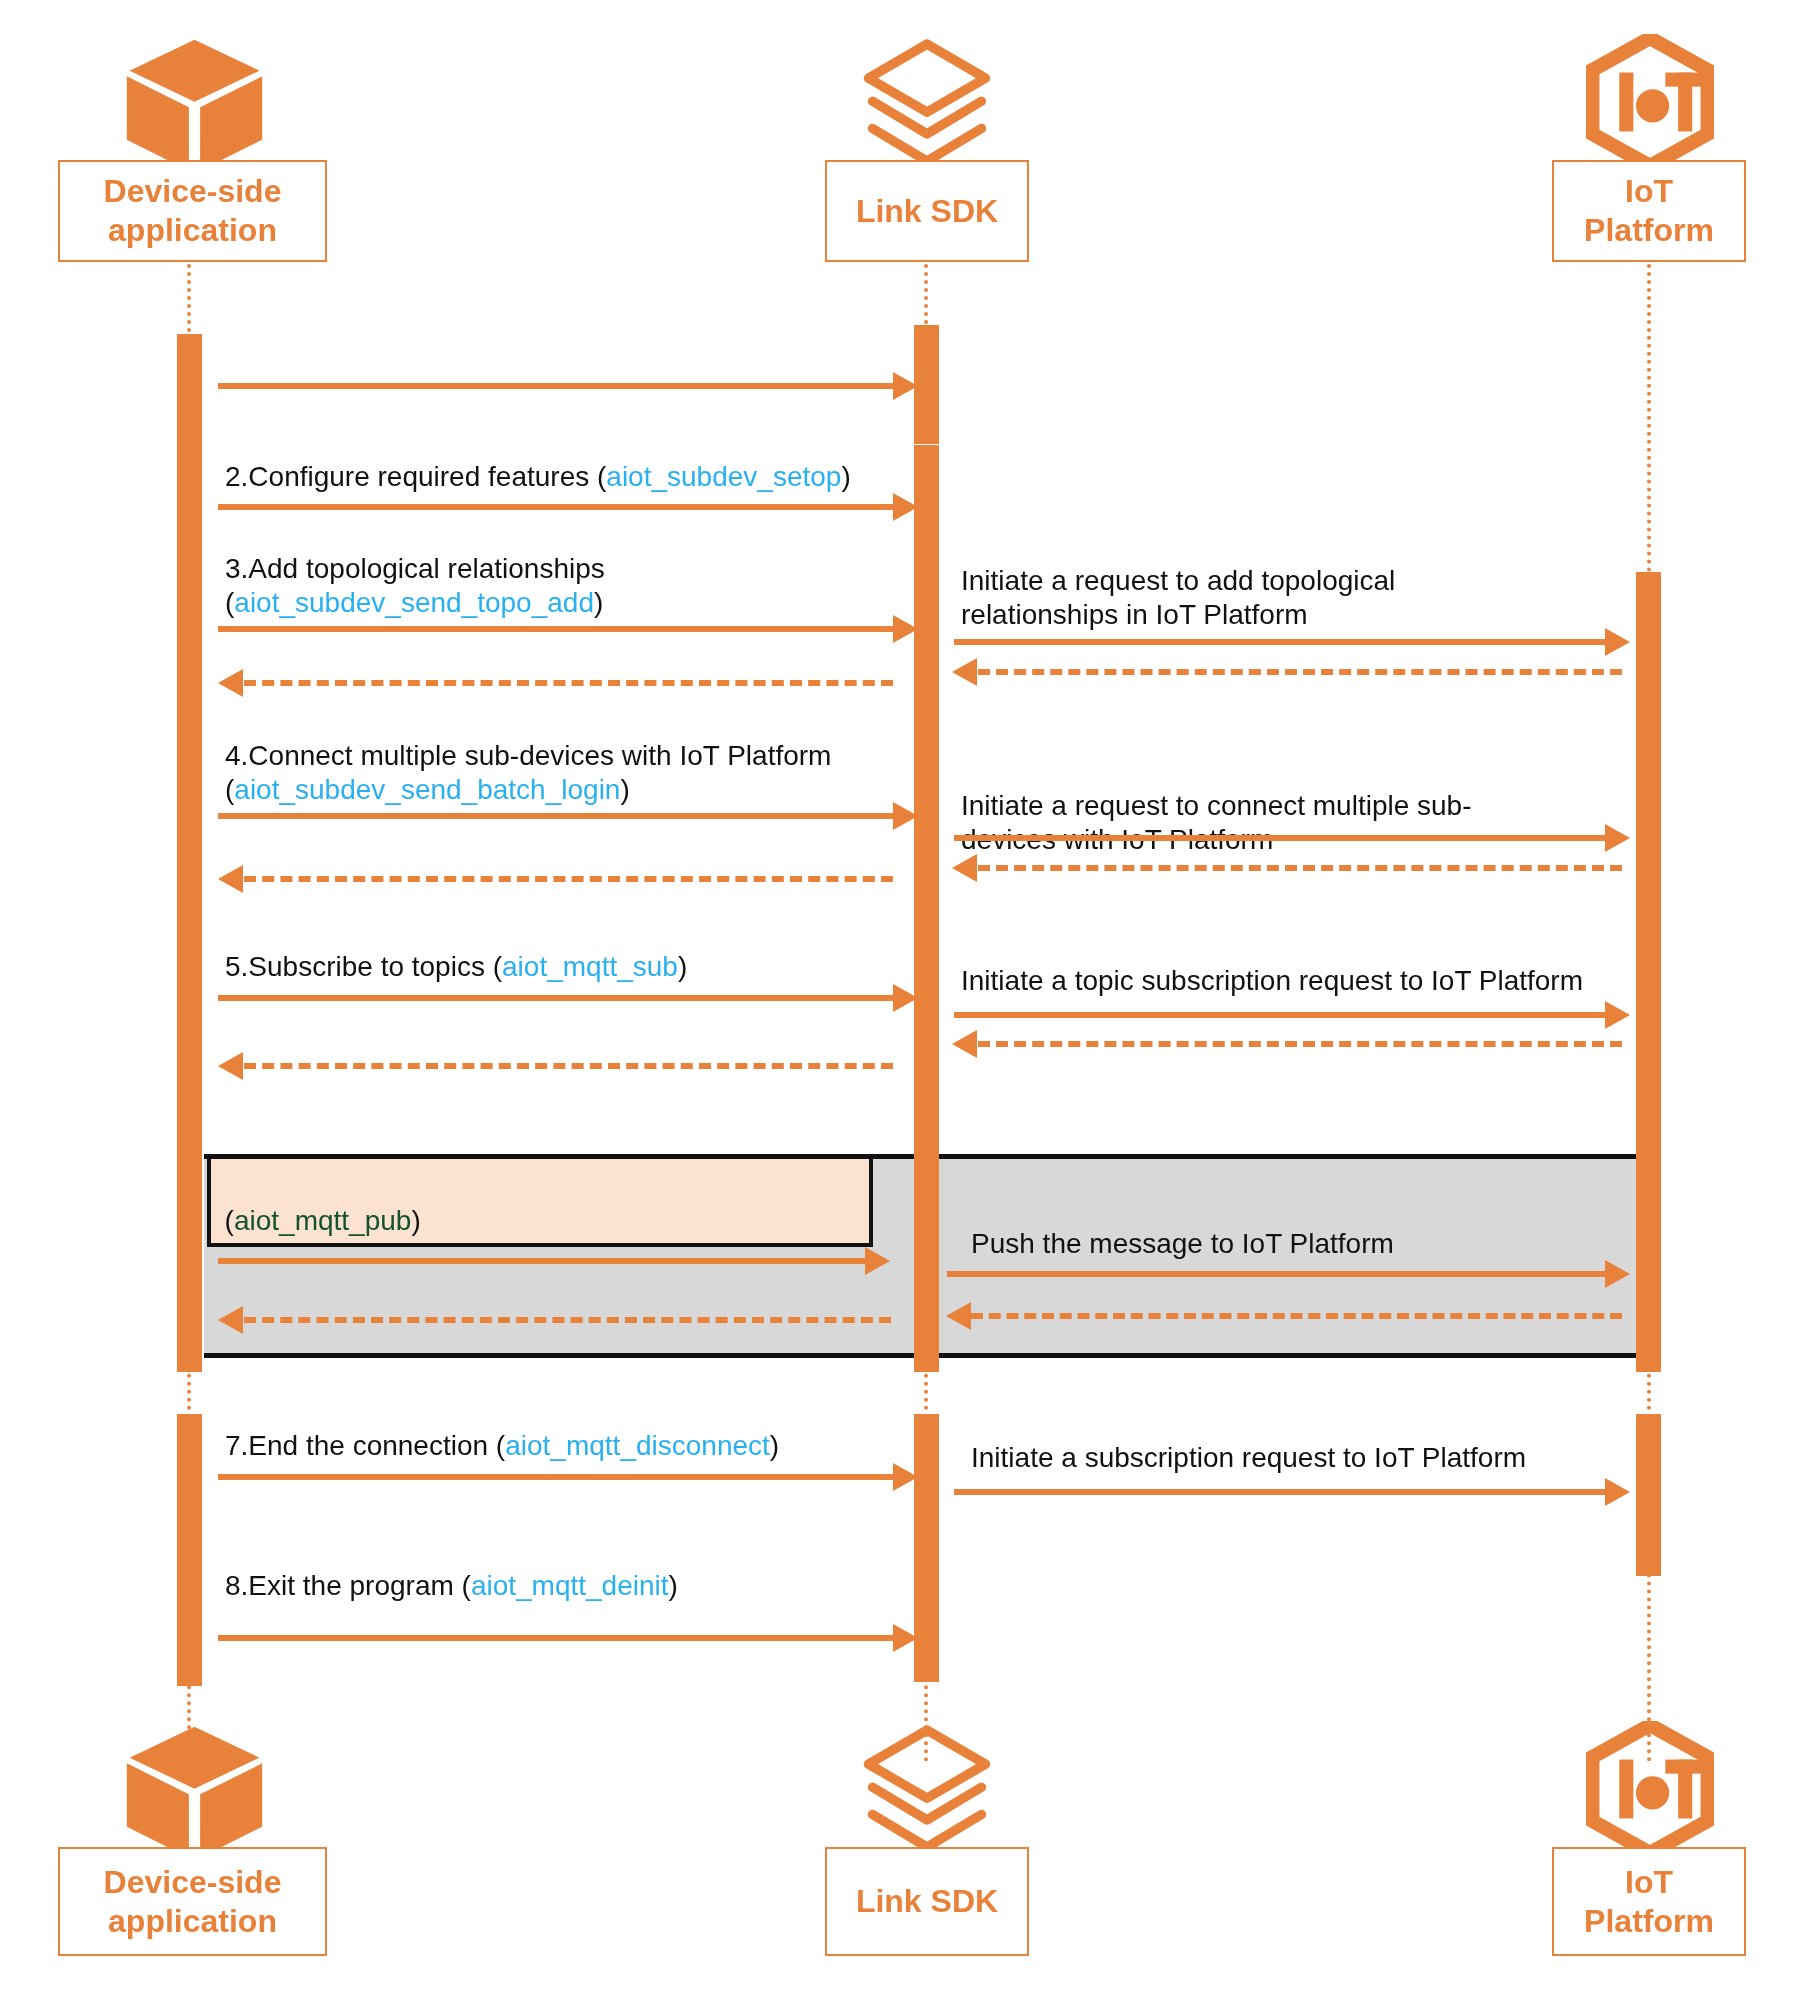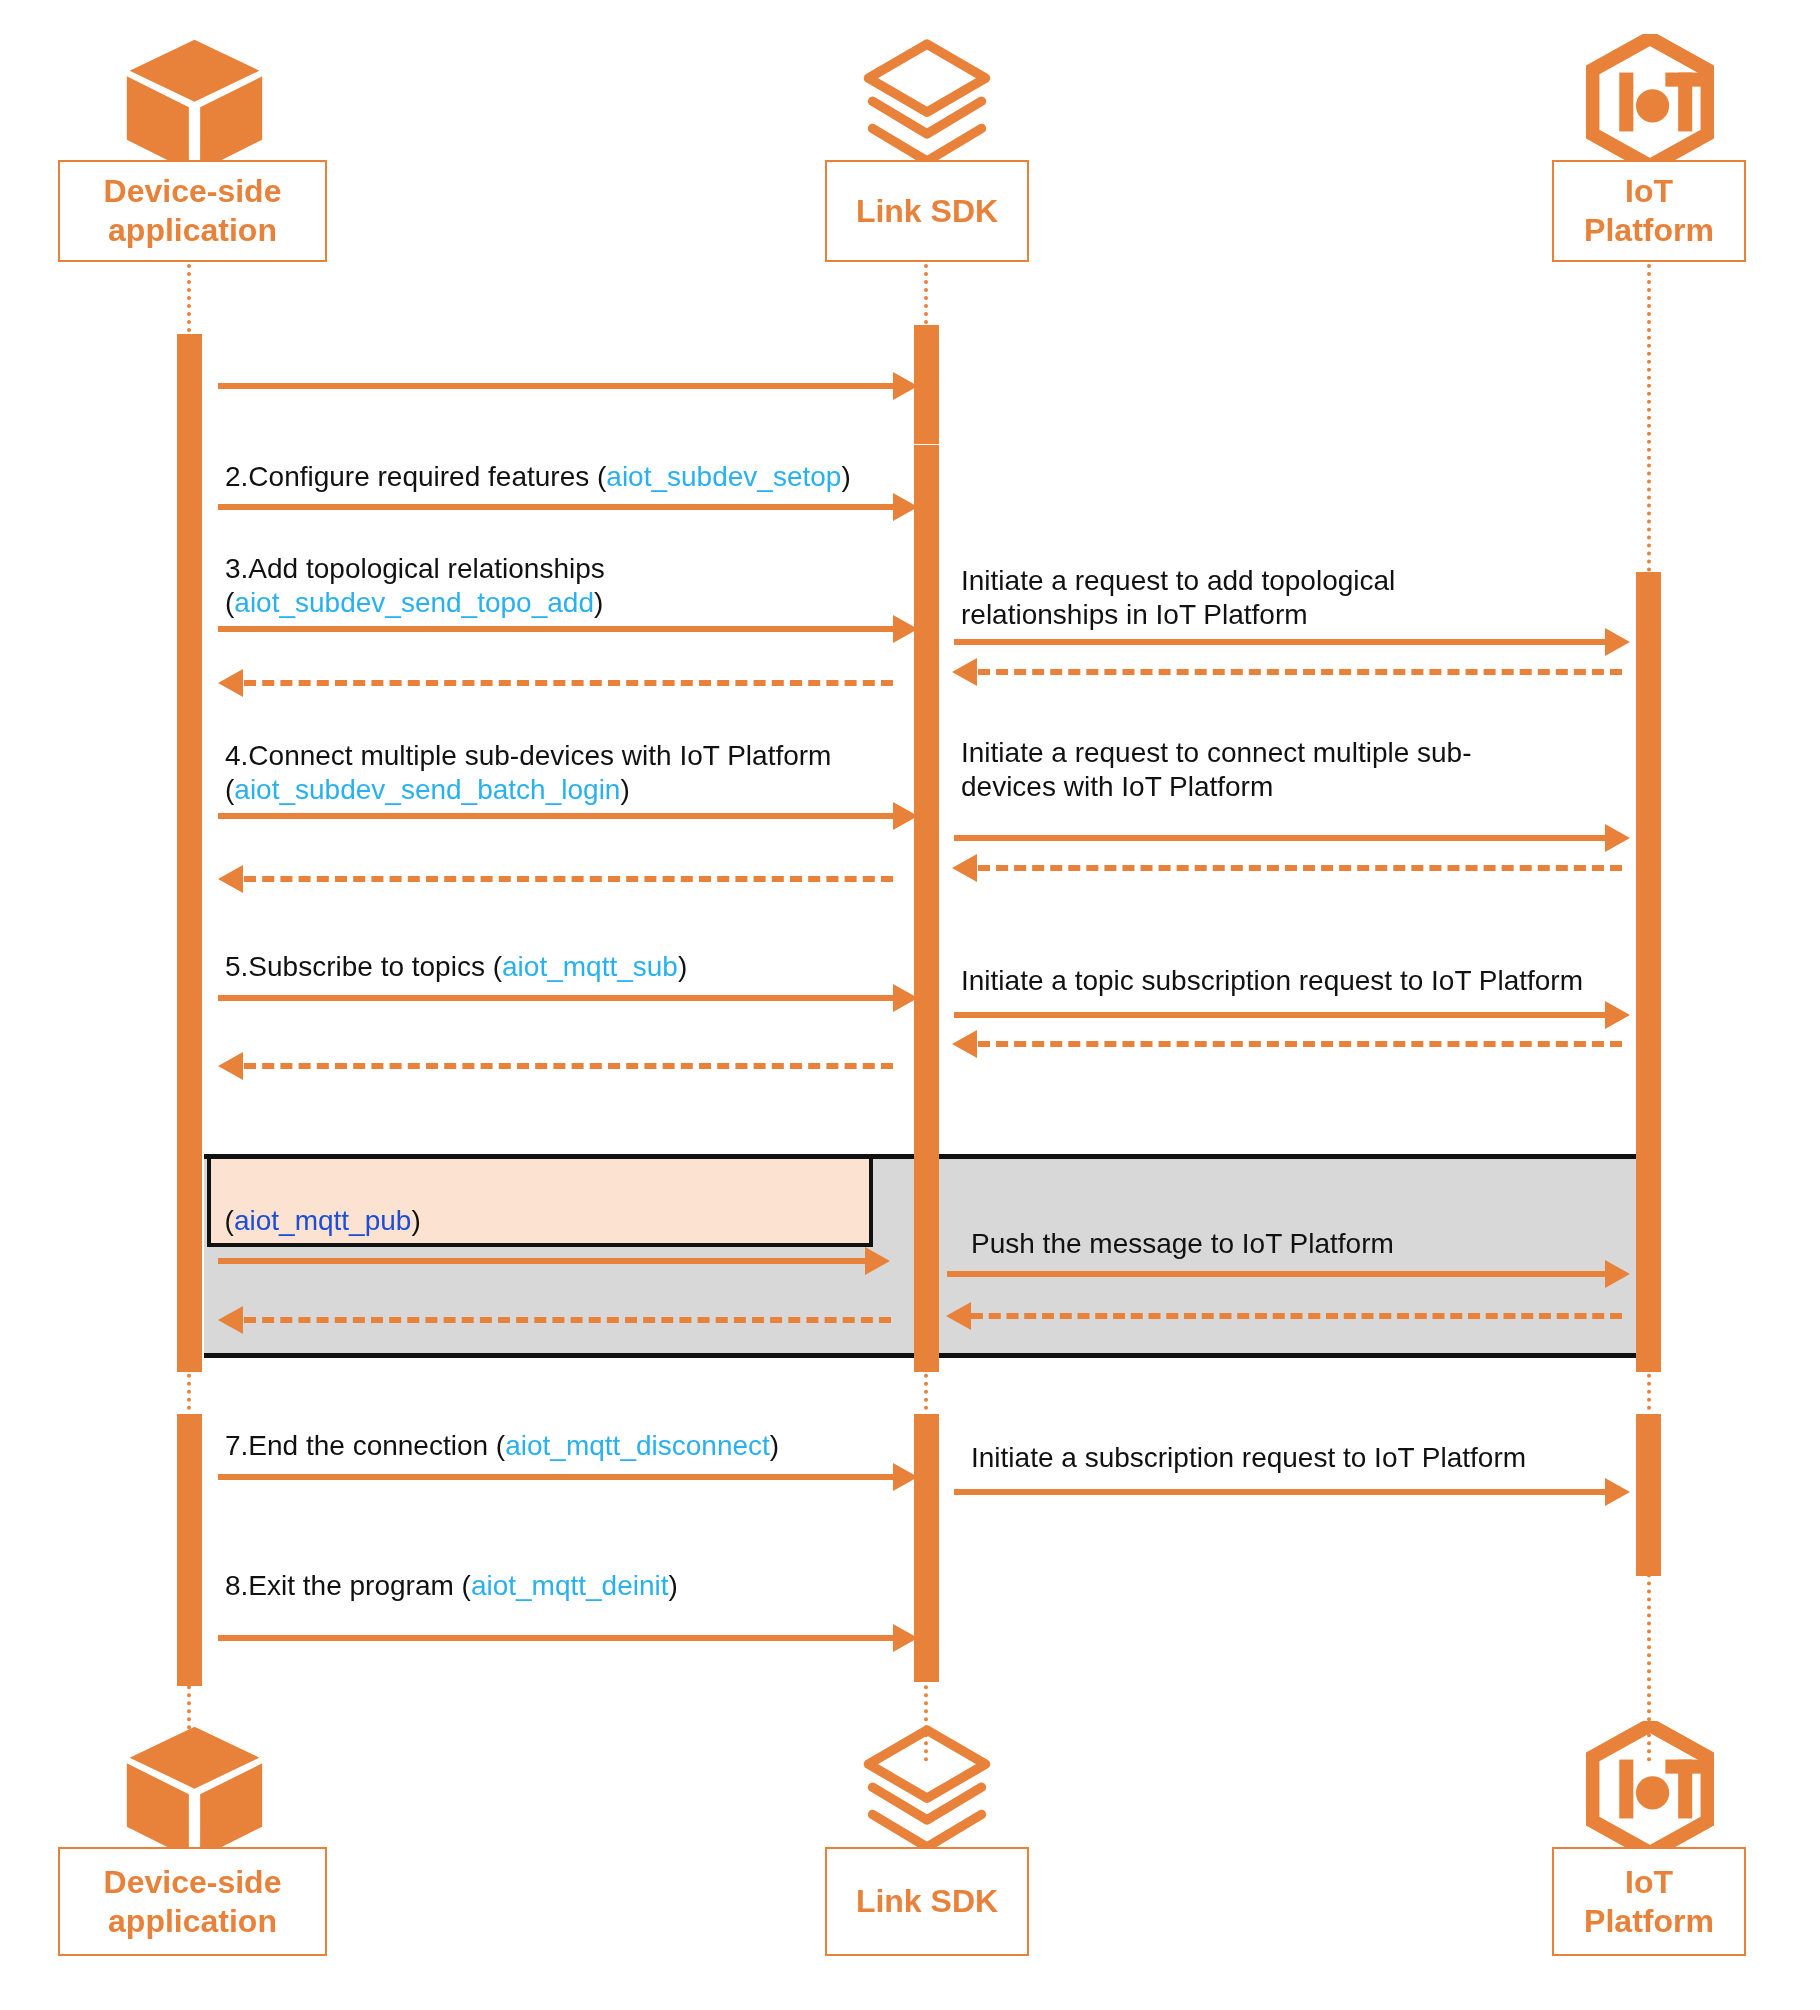--- a/index.html
+++ b/index.html
@@ -110,21 +110,21 @@
     box-sizing: border-box;
     background: #FBE2D1;
     border: 4.3px solid #111111;
     color: #111111;
     font-size: 28px;
     line-height: 36px;
     padding: 7.7px 10.2px 9.4px 13.6px;
     white-space: pre-line;
     z-index: 5;
   }
-  .frame-label .api { color: #1d4ed8; }
+  .frame-label .api { color: #14532d; }
 </style>
 </head>
 <body>
 
 <div id="canvas">
 
   <div class="lifeline" style="left:187px; top:264px; height:1499px;"></div>
   <div class="lifeline" style="left:924px; top:264px; height:1499px;"></div>
   <div class="lifeline" style="left:1647px; top:264px; height:1499px;"></div>
 
@@ -202,21 +202,21 @@
   <div class="msg dashed" style="left:978px; top:669px; width:644px;"></div>
   <div class="arrow-head ah-left" style="left:952px; top:658px;"></div>
 
   <div class="msg dashed" style="left:244px; top:680px; width:649px;"></div>
   <div class="arrow-head ah-left" style="left:218px; top:669px;"></div>
 
   <div class="msg-label" style="left:225px; top:739px;"><span>4.Connect multiple sub-devices with IoT Platform</span><br><span>(</span><span class="api">aiot_subdev_send_batch_login</span><span>)</span></div>
   <div class="msg" style="left:218px; top:813px; width:675px;"></div>
   <div class="arrow-head ah-right" style="left:893px; top:802px;"></div>
 
-  <div class="msg-label" style="left:961px; top:736px;"><span>Initiate a request to connect multiple sub-</span><br><span>devices with IoT Platform</span></div>
+  <div class="msg-label" style="left:961px; top:789px;"><span>Initiate a request to connect multiple sub-</span><br><span>devices with IoT Platform</span></div>
   <div class="msg" style="left:954px; top:835px; width:651px;"></div>
   <div class="arrow-head ah-right" style="left:1605px; top:824px;"></div>
 
   <div class="msg dashed" style="left:978px; top:865px; width:644px;"></div>
   <div class="arrow-head ah-left" style="left:952px; top:854px;"></div>
 
   <div class="msg dashed" style="left:244px; top:876px; width:649px;"></div>
   <div class="arrow-head ah-left" style="left:218px; top:865px;"></div>
 
   <div class="msg-label" style="left:225px; top:950px;"><span>5.Subscribe to topics (</span><span class="api">aiot_mqtt_sub</span><span>)</span></div>

